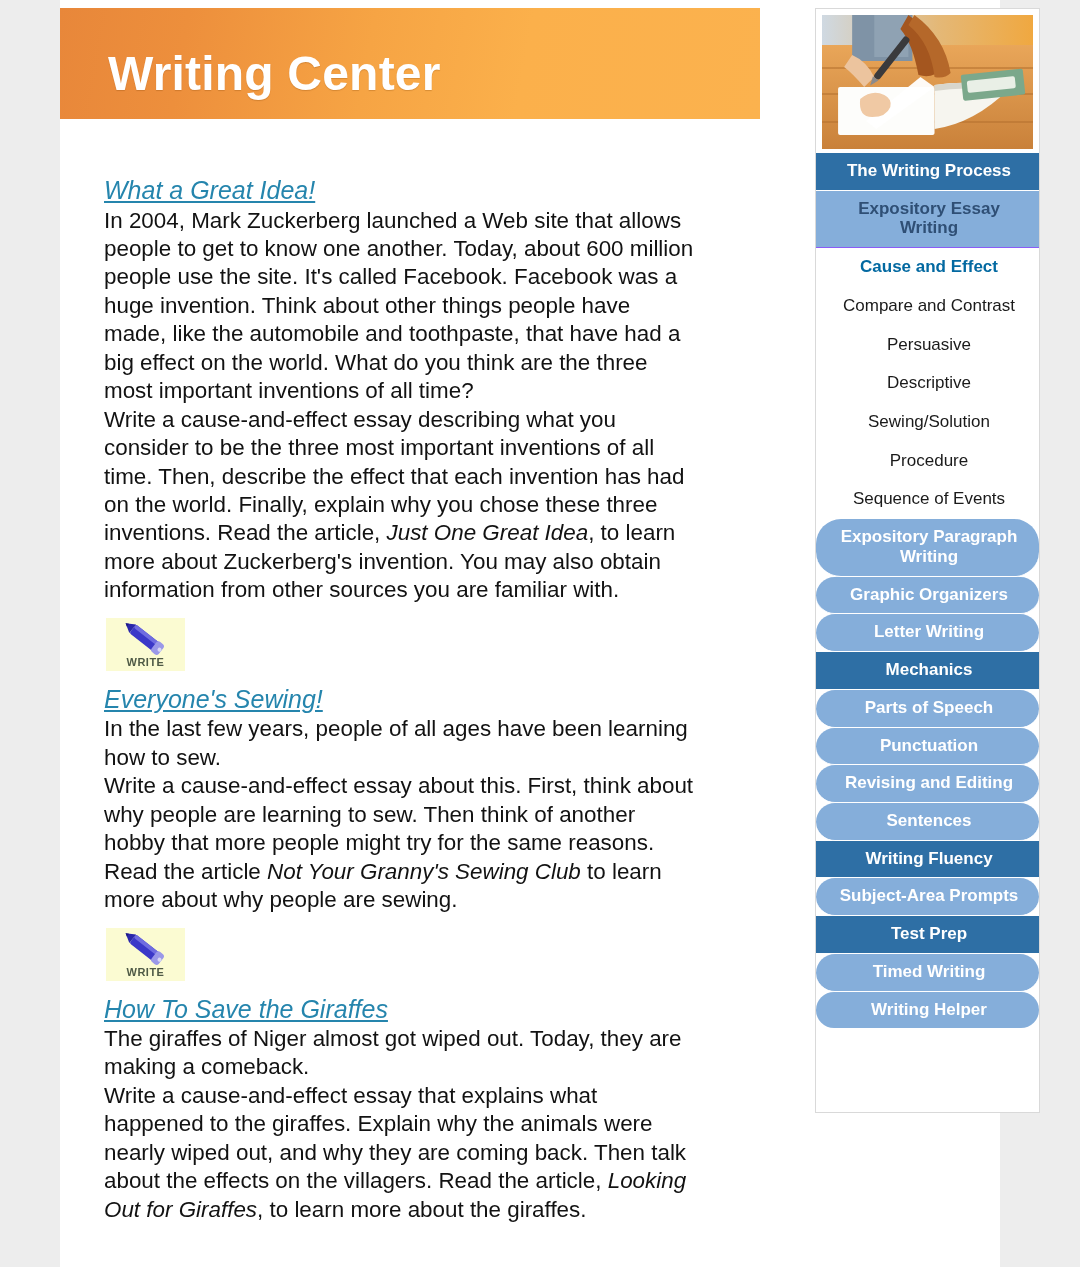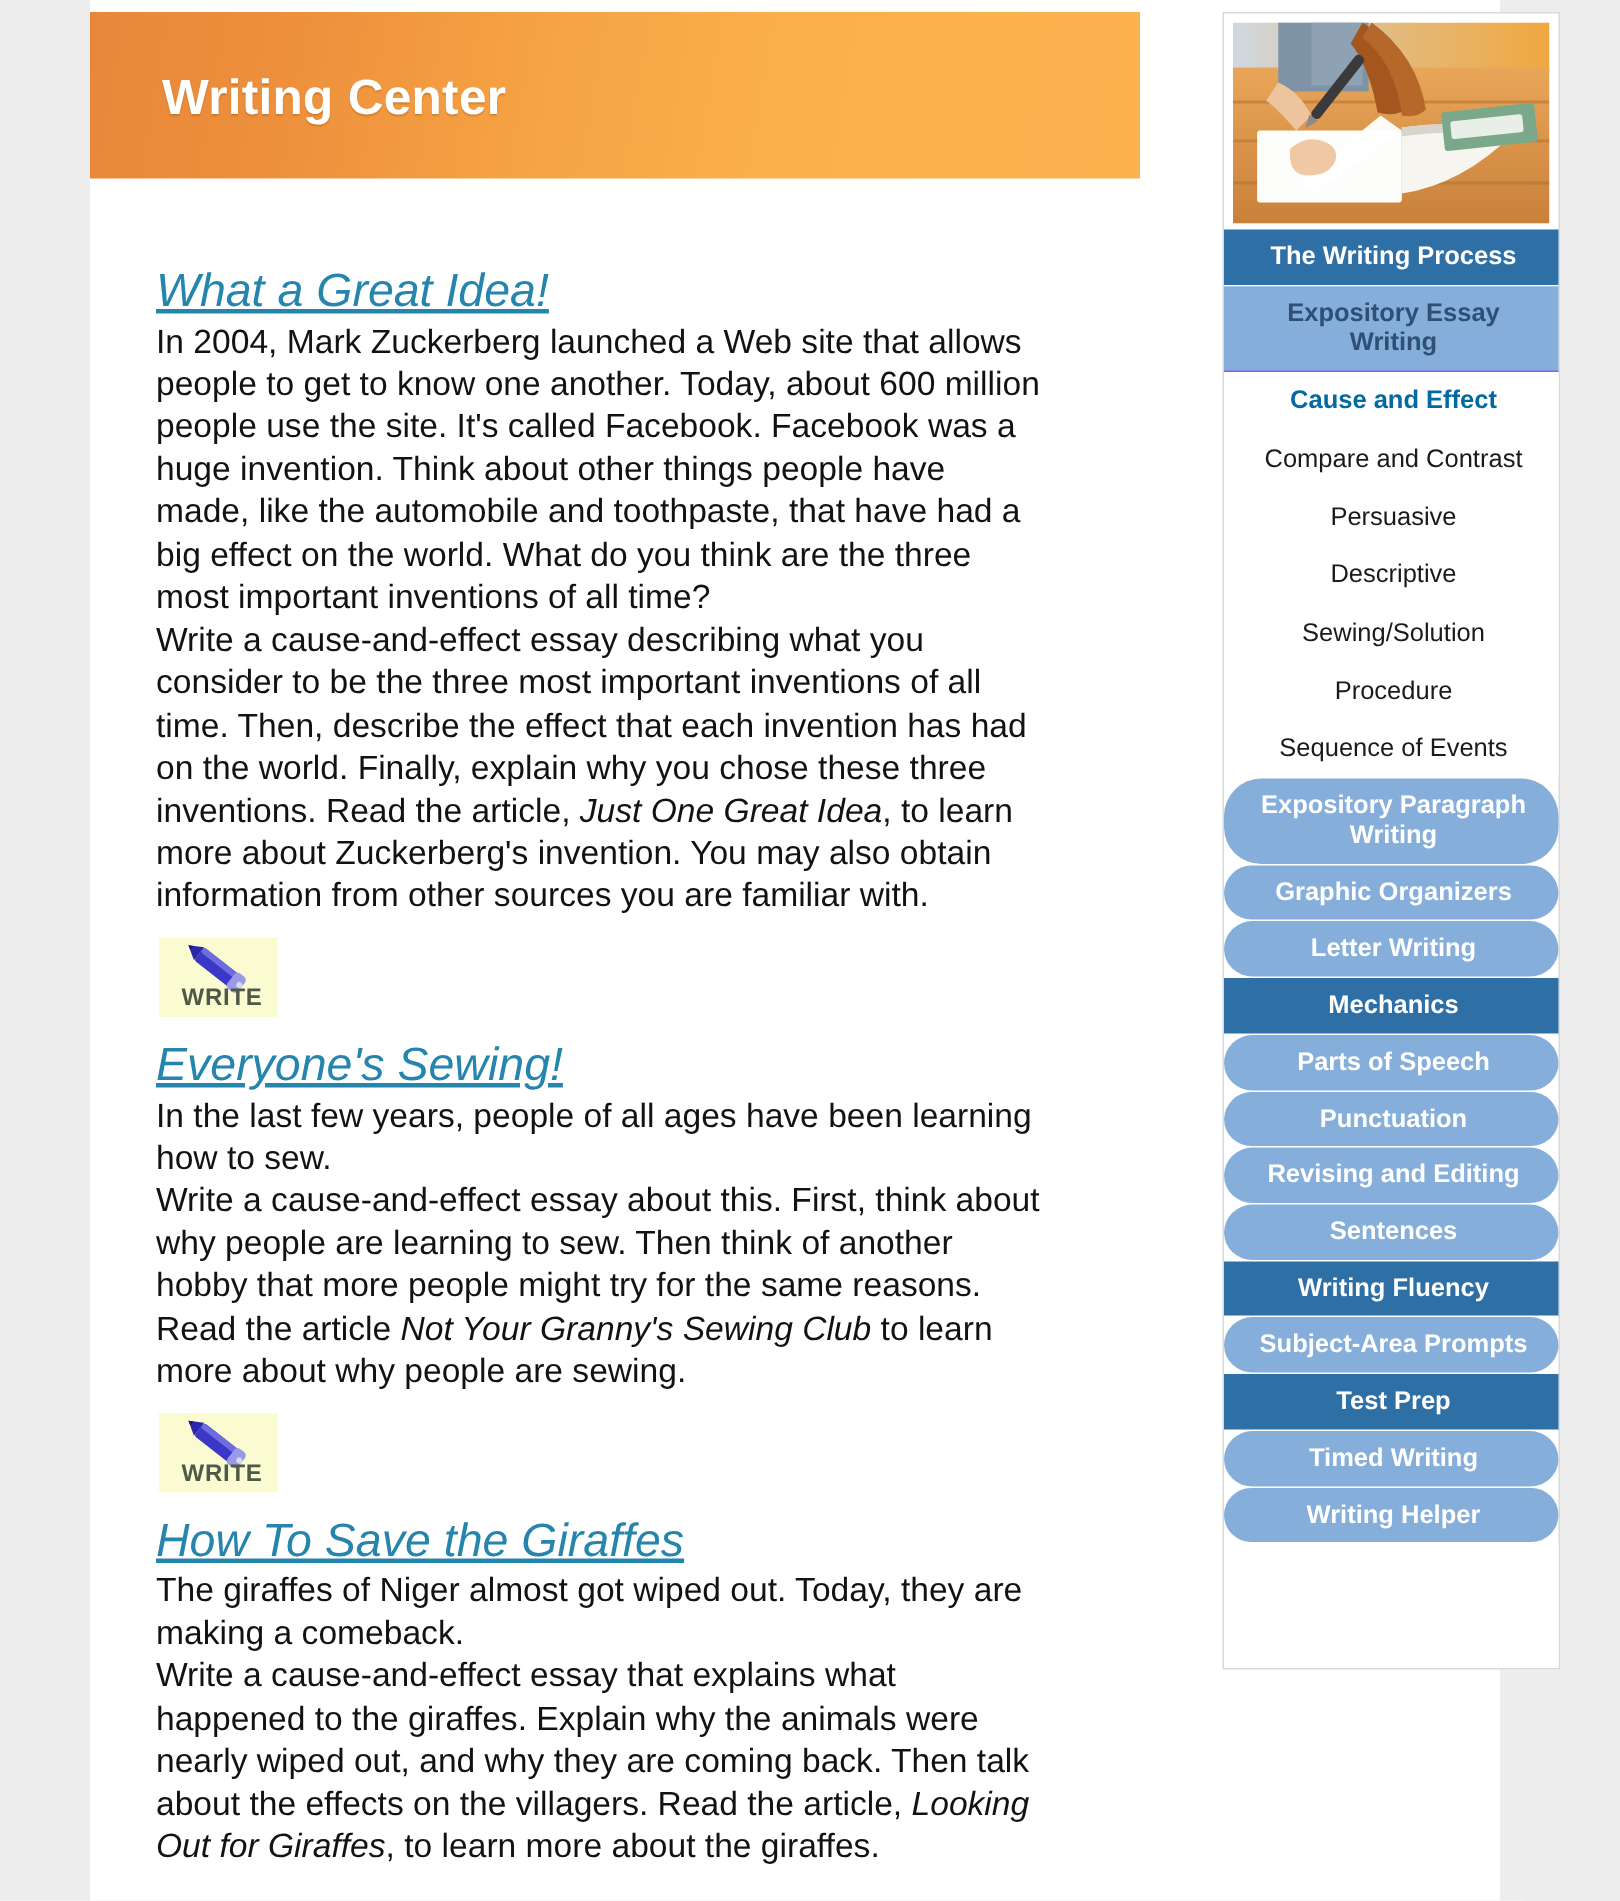--- a/index.html
+++ b/index.html
@@ -28,37 +28,37 @@
     top: 8px;
     width: 700px;
     height: 111px;
     background: linear-gradient(100deg, #e8873a 0%, #ed8f3c 18%, #f6a444 44%, #fbb04b 66%, #fbb24e 100%);
     overflow: hidden;
   }
   .header-title {
     position: absolute;
     left: 48px;
     top: 38px;
-    font-size: 33px;
+    font-size: 48px;
     font-weight: bold;
     color: #ffffff;
     letter-spacing: 0.2px;
     text-shadow: 0 1px 1px rgba(120,60,0,.25);
   }
   
   .content {
     position: absolute;
     left: 44px;
     top: 176px;
     width: 590px;
   }
   .entry { margin-bottom: 4px; }
   .entry-title {
     display: inline-block;
-    font-size: 31px;
+    font-size: 25px;
     font-style: italic;
     font-weight: normal;
     color: #2585ad;
     text-decoration: underline;
     line-height: 1.18;
     margin: 0 0 1px 0;
     cursor: pointer;
   }
   .entry p {
     margin: 0;
@@ -84,26 +84,26 @@
   .write-btn .pencil {
     position: absolute;
     left: 13px;
     top: 4px;
   }
   .write-btn .write-label {
     position: absolute;
     left: 0;
     right: 0;
     bottom: 3px;
-    font-size: 16px;
+    text-align: center;
+    font-size: 11px;
     font-weight: bold;
     color: #4f5a46;
     letter-spacing: .5px;
     font-family: "Liberation Sans", sans-serif;
-    margin-left: 15px;
   }
 
   
   .sidebar {
     position: absolute;
     left: 755px;
     top: 8px;
     width: 225px;
     background: #ffffff;
     border: 1px solid #d9d9d9;

